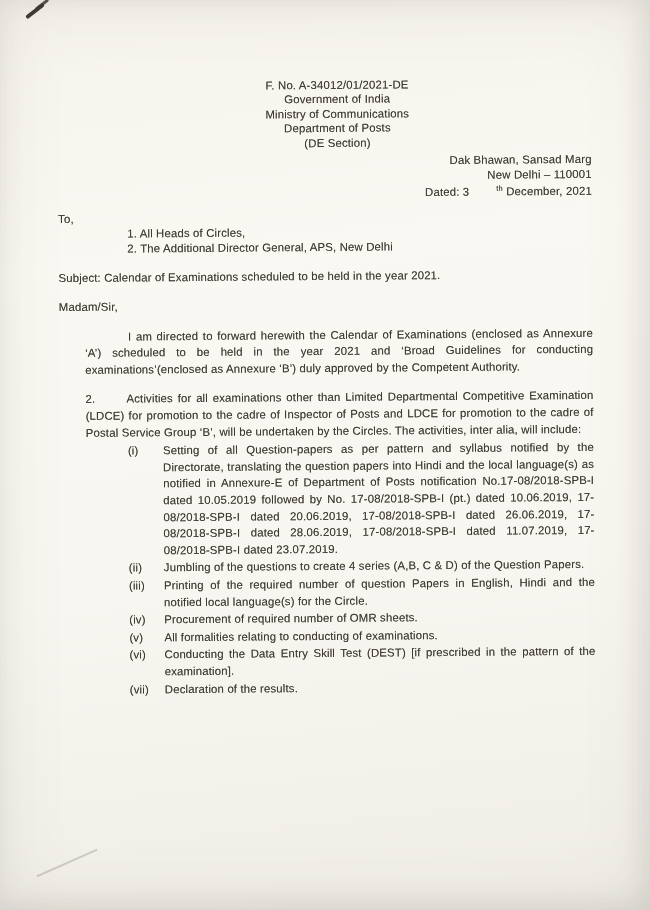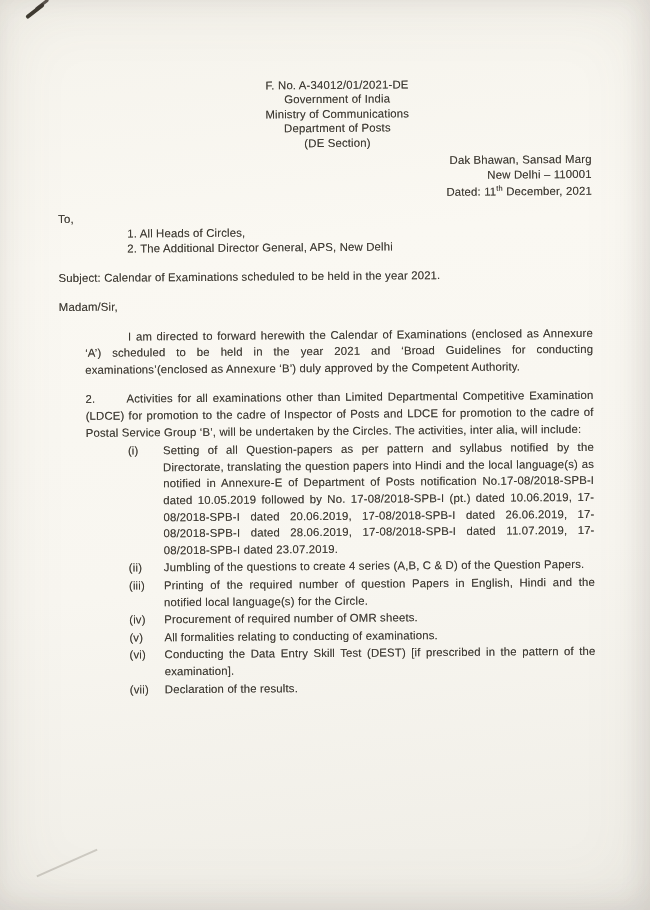--- a/index.html
+++ b/index.html
@@ -55,21 +55,21 @@
   .header-block {
     text-align: center;
     margin-left: 26px;
     line-height: 14.4px;
   }
   .sender-block {
     text-align: right;
     margin-top: 4px;
     line-height: 14.6px;
   }
-  .sender-block sup { font-size: 7.5px; vertical-align: super; }
+  .sender-block sup { font-size: 7.5px; vertical-align: super; margin-left: 27px; }
 
   .to-block { margin-top: 9px; line-height: 15.2px; }
   .to-block .recipient { margin-left: 69px; }
 
   .subject-line { margin-top: 14px; line-height: 15.2px; }
   .salutation  { margin-top: 14px; line-height: 15.2px; }
 
   .para {
     margin: 13px 0 0 26px;
     line-height: 16.6px;
@@ -112,21 +112,21 @@
       <div>F. No. A-34012/01/2021-DE</div>
       <div>Government of India</div>
       <div>Ministry of Communications</div>
       <div>Department of Posts</div>
       <div>(DE Section)</div>
     </div>
 
     <div class="sender-block">
       <div>Dak Bhawan, Sansad Marg</div>
       <div>New Delhi – 110001</div>
-      <div><span>Dated:  11</span><sup>th</sup><span> December, 2021</span></div>
+      <div><span>Dated:  3</span><sup>th</sup><span> December, 2021</span></div>
     </div>
 
     <div class="to-block">
       <div>To,</div>
       <div class="recipient">1. All Heads of Circles,</div>
       <div class="recipient">2. The Additional Director General, APS, New Delhi</div>
     </div>
 
     <div class="subject-line">Subject: Calendar of Examinations scheduled to be held in the year 2021.</div>
 

